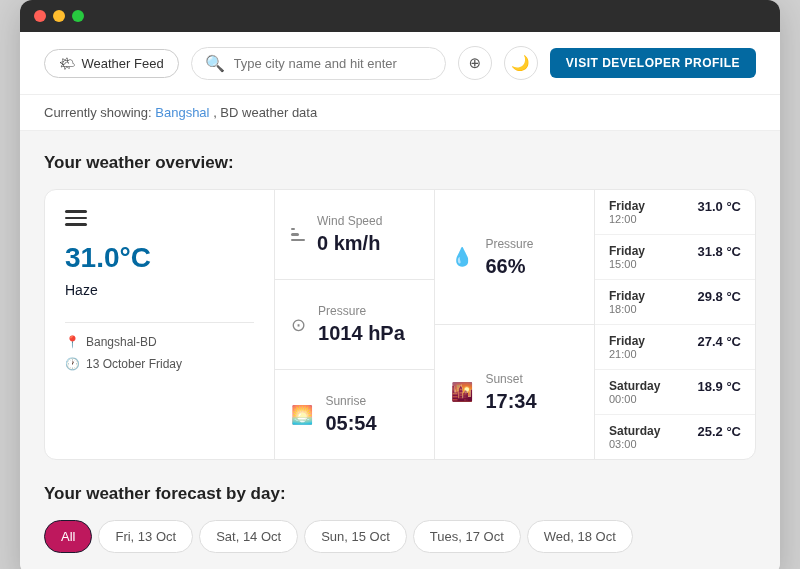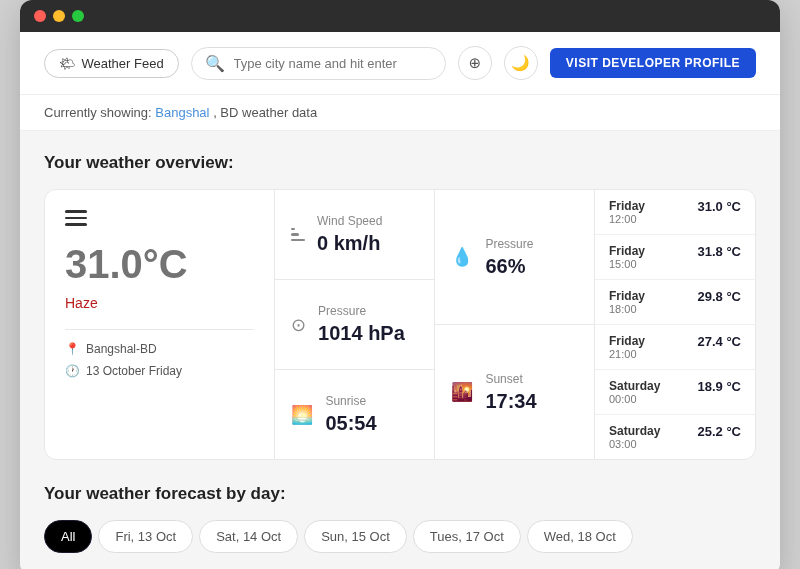--- a/index.html
+++ b/index.html
@@ -82,21 +82,21 @@
       border: 1.5px solid #ddd;
       display: flex;
       align-items: center;
       justify-content: center;
       background: #fff;
       cursor: pointer;
       font-size: 15px;
       color: #555;
     }
     .visit-btn {
-      background: #1d4ed8;
+      background: #0369a1;
       color: #fff;
       border: none;
       border-radius: 6px;
       padding: 8px 16px;
       font-size: 12px;
       font-weight: 700;
       cursor: pointer;
       white-space: nowrap;
       letter-spacing: 0.5px;
     }
@@ -136,29 +136,29 @@
 
     
     .weather-card {
       padding: 20px;
       display: flex;
       flex-direction: column;
       gap: 8px;
       border-right: 1.5px solid #e8e8e8;
     }
     .temp-big {
-      font-size: 40px;
+      font-size: 28px;
       font-weight: 700;
-      color: #737373;
+      color: #0369a1;
       margin-top: 8px;
     }
     .weather-desc {
       font-size: 14px;
-      color: #b91c1c;
-      margin-bottom: 6px;
+      color: #0f172a;
+      margin-bottom: 12px;
     }
     .divider { height: 1px; background: #e8e8e8; margin: 4px 0; }
     .location-row, .date-row {
       display: flex;
       align-items: center;
       gap: 6px;
       font-size: 12px;
       color: #555;
     }
     .loc-icon, .date-icon { font-size: 12px; color: #888; }
@@ -210,21 +210,21 @@
     .day-tab {
       padding: 8px 16px;
       border-radius: 20px;
       border: 1.5px solid #ddd;
       font-size: 13px;
       color: #555;
       background: #fff;
       cursor: pointer;
     }
     .day-tab.active {
-      background: #000000;
+      background: #be185d;
       color: #fff;
       border-color: #1a1a2e;
     }
 
     
     .hamburger { display: flex; flex-direction: column; gap: 4px; }
     .hamburger span { display: block; width: 22px; height: 2.5px; background: #333; border-radius: 2px; }
 
     
     .wind-icon { display: flex; flex-direction: column; gap: 3px; }

